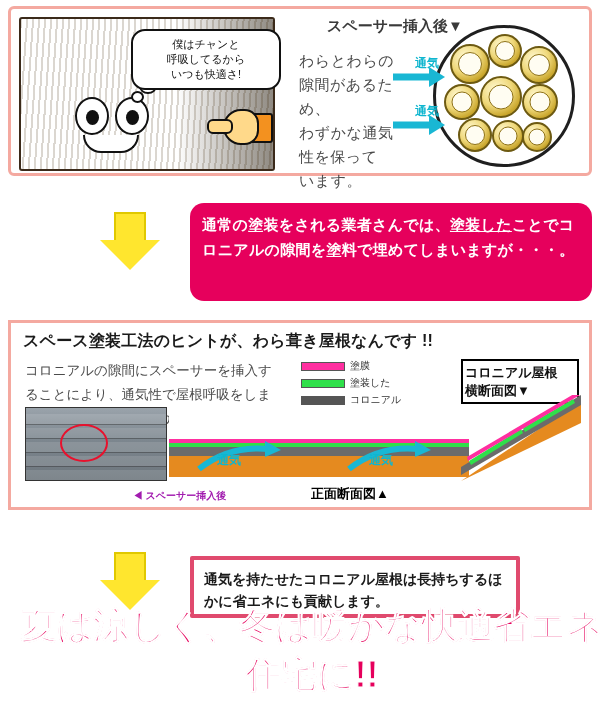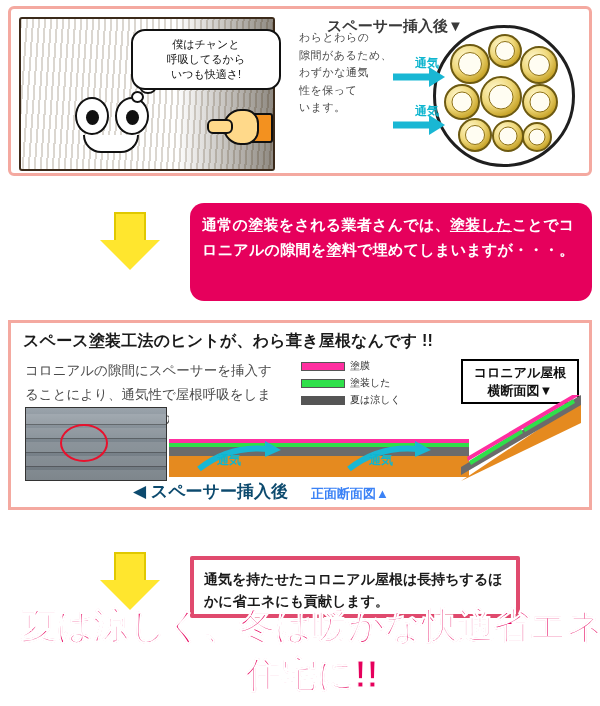--- a/index.html
+++ b/index.html
@@ -54,22 +54,22 @@
     position:absolute;left:120px;top:20px;width:130px;
     background:#fff;border:2px solid #111;border-radius:14px;
     padding:6px 8px;font-size:11px;line-height:1.35;text-align:center;z-index:6;
     color:#111;
   }
   .bub-dot{position:absolute;background:#fff;border:2px solid #111;border-radius:50%;z-index:6;}
   .bd1{left:128px;top:70px;width:14px;height:11px;}
   .bd2{left:120px;top:82px;width:9px;height:8px;}
 
   #p1text{
-    position:absolute;left:288px;top:20px;width:118px;
-    font-size:11px;line-height:1.6;color:#4b4b4b;letter-spacing:.5px;
+    position:absolute;left:288px;top:40px;width:118px;
+    font-size:15px;line-height:1.6;color:#4b4b4b;letter-spacing:.5px;
   }
   #p1title{
     position:absolute;left:316px;top:8px;font-size:15px;font-weight:bold;color:#3a3a3a;
   }
   
   #strawcircle{
     position:absolute;right:14px;top:16px;width:136px;height:136px;border-radius:50%;
     border:3px solid #1f1f1f;background:#fff;overflow:hidden;
   }
   .straw{
@@ -103,34 +103,34 @@
   }
   #p3title{position:absolute;left:12px;top:8px;font-size:16px;font-weight:bold;color:#1a1a1a;letter-spacing:.2px;}
   #p3text{position:absolute;left:14px;top:36px;width:260px;font-size:13.5px;line-height:1.75;color:#4b4b4b;}
   
   #legend{position:absolute;left:290px;top:36px;width:120px;font-size:10px;}
   .lg-row{display:flex;align-items:center;margin-bottom:3px;text-align:right;}
   .lg-sw{width:44px;height:9px;margin-right:5px;border:1px solid #555;box-sizing:border-box;}
   
   #p3rightlabel{
     position:absolute;right:10px;top:36px;width:110px;border:2px solid #000;background:#fff;
-    font-size:13px;font-weight:bold;text-align:center;line-height:1.35;padding:3px 2px;color:#111;
+    font-size:13px;font-weight:bold;text-align:left;line-height:1.35;padding:3px 2px;color:#111;
   }
   
   #p3photo{
     position:absolute;left:14px;bottom:26px;width:140px;height:72px;border:1px solid #333;overflow:hidden;
     background:linear-gradient(180deg,#9aa3ab 0%,#7e8890 40%,#6d767d 100%);
   }
   #p3photo .tile{position:absolute;left:0;right:0;height:10px;background:rgba(255,255,255,.12);border-bottom:1px solid rgba(0,0,0,.35);}
   #redcircle{position:absolute;left:34px;top:16px;width:44px;height:34px;border:2px solid #e8112d;border-radius:50%;}
   #p3diagram{
     position:absolute;left:158px;bottom:26px;width:300px;height:72px;overflow:hidden;background:#fff;
   }
-  #p3cap-left{position:absolute;left:122px;bottom:4px;font-size:17px;font-weight:bold;color:#0c4a6e;}
-  #p3cap-right{position:absolute;left:300px;bottom:4px;font-size:13px;font-weight:bold;color:#3b82f6;}
+  #p3cap-left{position:absolute;left:122px;bottom:4px;font-size:10px;font-weight:bold;color:#a21caf;font-family:Liberation Serif, serif;}
+  #p3cap-right{position:absolute;left:300px;bottom:4px;font-size:13px;font-weight:bold;color:#000000;}
   
   #p3right{
     position:absolute;right:8px;bottom:26px;width:120px;height:86px;overflow:hidden;
   }
 
   
   #panel4{
     left:190px;top:556px;width:330px;height:62px;border:4px solid #14532d;background:#fff;border-radius:2px;
   }
   #panel4 p{margin:0;padding:8px 10px;font-size:14px;line-height:1.6;color:#1a1a1a;font-weight:bold;}
@@ -237,21 +237,21 @@
     <div class="lg-row">
       <span class="lg-sw" id="lg0" style="background: rgb(255, 47, 160);"></span>
       <span>塗膜</span>
     </div>
     <div class="lg-row">
       <span class="lg-sw" id="lg1" style="background: rgb(47, 224, 74);"></span>
       <span>塗装した</span>
     </div>
     <div class="lg-row">
       <span class="lg-sw" id="lg2" style="background: rgb(85, 85, 85);"></span>
-      <span>夏は涼しく</span>
+      <span>コロニアル</span>
     </div>
     <div class="lg-row">
       <span class="lg-sw" id="lg3" style="background: rgb(229, 138, 31);"></span>
       <span>屋根下地</span>
     </div>
   </div>
 
   <div id="p3rightlabel"><span id="p3rl-text">コロニアル屋根<br>横断面図▼</span></div>
 
   <div id="p3photo">

